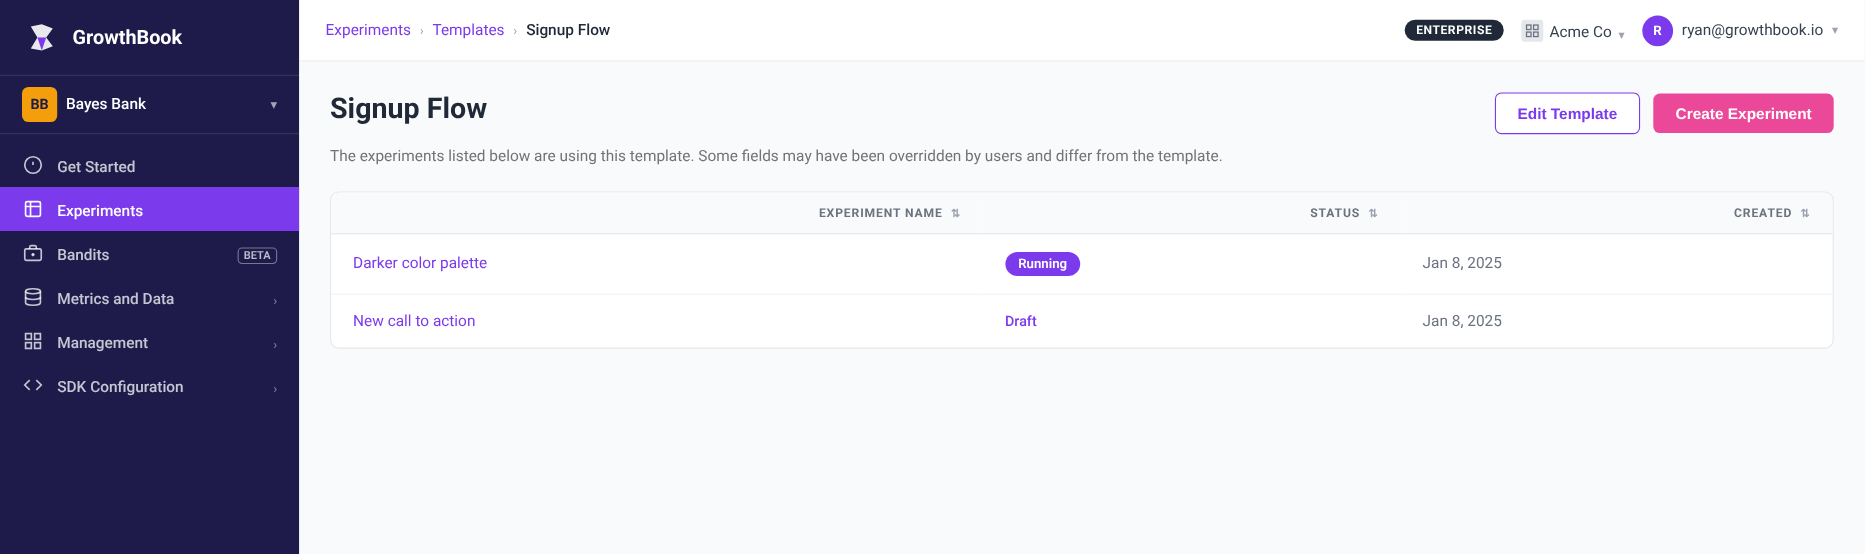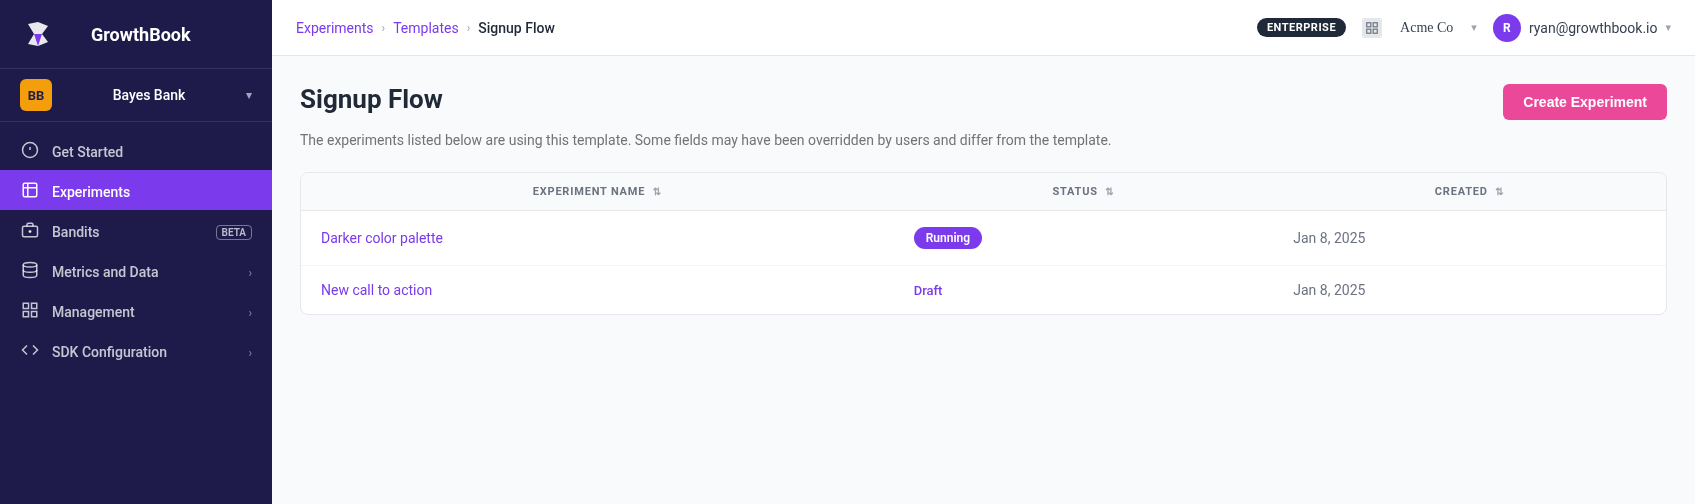--- a/index.html
+++ b/index.html
@@ -28,30 +28,28 @@
       gap: 10px;
     }
     .logo-icon {
       width: 36px;
       height: 36px;
     }
     .logo-text {
       color: white;
       font-size: 18px;
       font-weight: 700;
-      margin-left: 25px;
     }
     .org-switcher {
       display: flex;
       align-items: center;
       gap: 8px;
       padding: 10px 20px;
       cursor: pointer;
       border-bottom: 1px solid rgba(255,255,255,0.1);
-      text-align: center;
     }
     .org-avatar {
       width: 32px;
       height: 32px;
       background: #f59e0b;
       border-radius: 6px;
       display: flex;
       align-items: center;
       justify-content: center;
       font-weight: 700;
@@ -164,26 +162,25 @@
       background: #1f2937;
       color: white;
       font-size: 11px;
       font-weight: 700;
       padding: 3px 10px;
       border-radius: 12px;
       letter-spacing: 0.5px;
     }
     .org-selector {
       display: flex;
-      align-items: center;
-      gap: 18px;
+      align-items: flex-end;
+      gap: 6px;
       cursor: pointer;
       color: #374151;
       font-size: 14px;
-      font-family: Liberation Serif, serif;
     }
     .org-selector-icon {
       width: 20px;
       height: 20px;
       background: #e5e7eb;
       border-radius: 3px;
       display: flex;
       align-items: center;
       justify-content: center;
       font-size: 10px;
@@ -268,21 +265,21 @@
     .table {
       width: 100%;
       border-collapse: collapse;
     }
     .table thead tr {
       background: #f9fafb;
       border-bottom: 1px solid #e5e7eb;
     }
     .table th {
       padding: 12px 20px;
-      text-align: center;
+      text-align: right;
       font-size: 11px;
       font-weight: 700;
       color: #6b7280;
       letter-spacing: 0.8px;
       text-transform: uppercase;
     }
     .table th .sort-icon {
       display: inline-block;
       margin-left: 4px;
       color: #9ca3af;
@@ -446,20 +443,21 @@
         <span>ryan@growthbook.io</span>
         <span style="font-size:11px;color:#9ca3af;">▾</span>
       </div>
     </div>
   </header>
 
   <main class="page-content">
     <div class="page-header">
       <h1 class="page-title">Signup Flow</h1>
       <div class="page-actions">
+        <button class="btn-outline">Edit Template</button>
         <button class="btn-primary">Create Experiment</button>
       </div>
     </div>
     <p class="page-description">The experiments listed below are using this template. Some fields may have been overridden by users and differ from the template.</p>
 
     <div class="table-container">
       <table class="table">
         <thead>
           <tr>
             <th>

